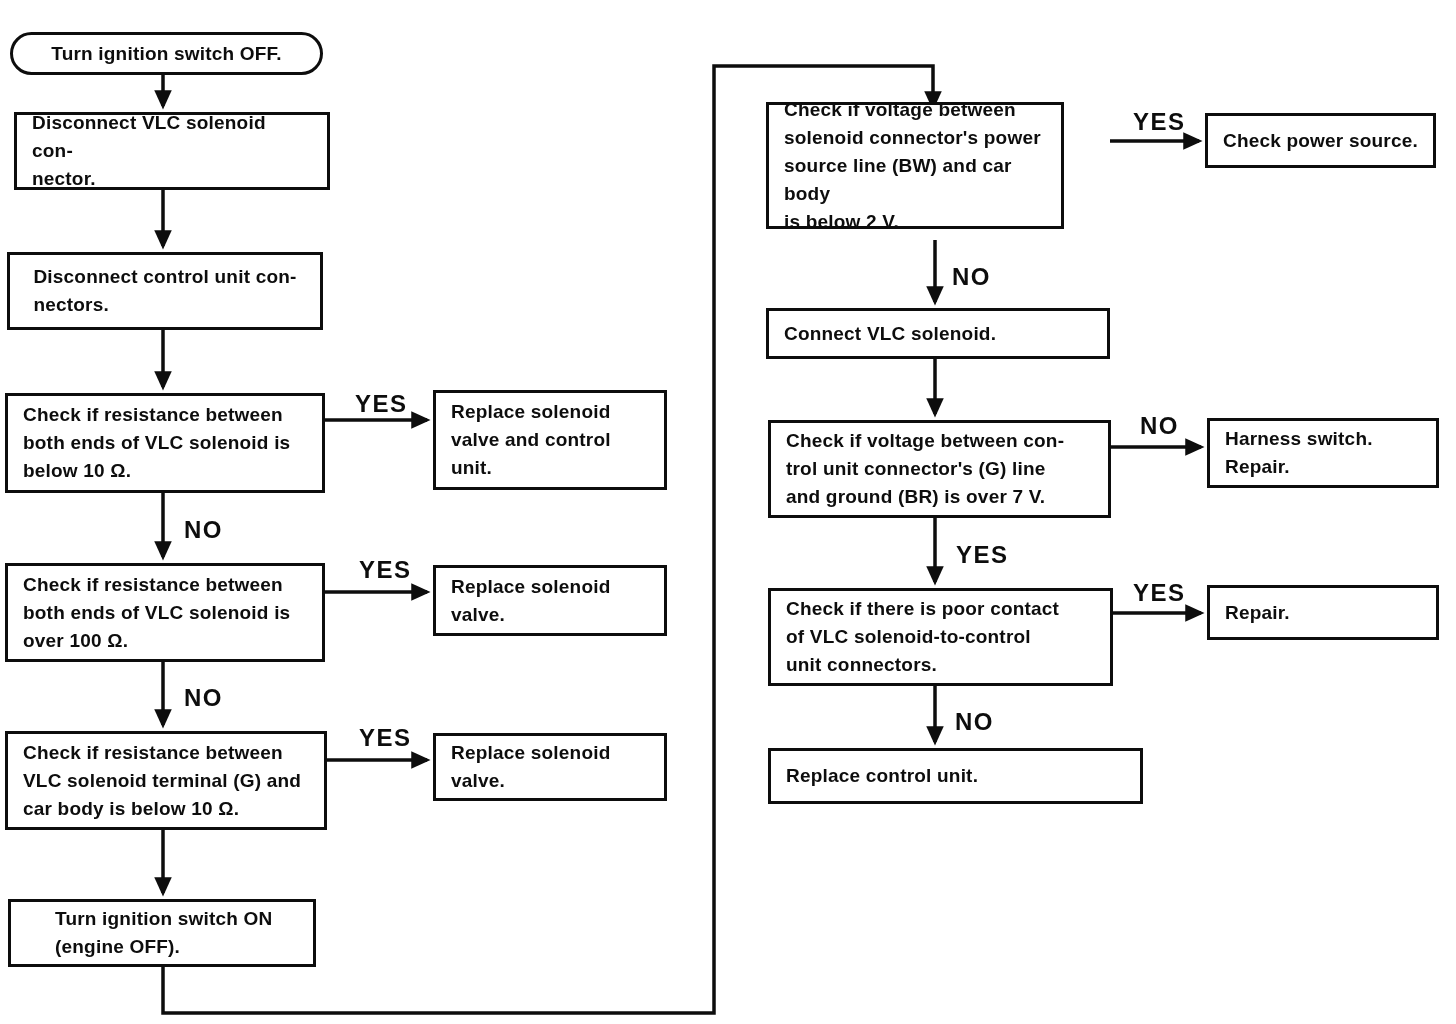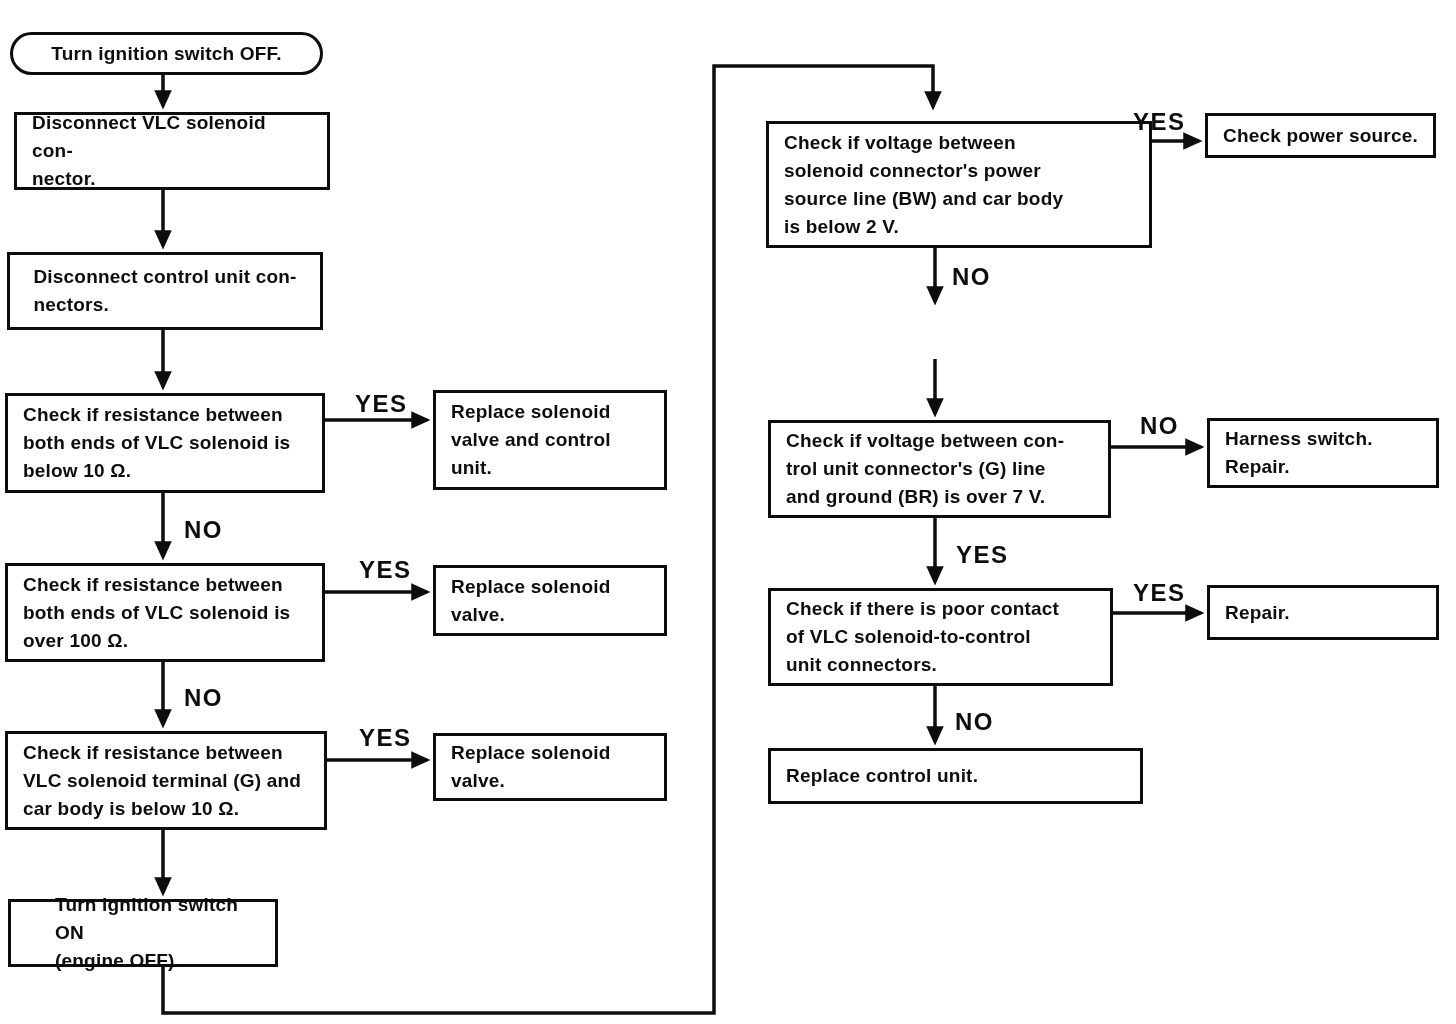--- a/index.html
+++ b/index.html
@@ -118,36 +118,39 @@
     <span class="txt">Check if resistance between
 VLC solenoid terminal (G) and
 car body is below 10 Ω.</span>
   </div>
 
   <div class="node" style="left:433px; top:733px; width:234px; height:68px;">
     <span class="txt">Replace solenoid
 valve.</span>
   </div>
 
-  <div class="node indent" style="left:8px; top:899px; width:270px; height:68px;">
+  <div class="node indent" style="left:8px; top:899px; width:308px; height:68px;">
     <span class="txt">Turn ignition switch ON
 (engine OFF).</span>
   </div>
 
-  <div class="node" style="left:766px; top:121px; width:386px; height:127px;">
+  <div class="node" style="left:766px; top:102px; width:298px; height:127px;">
     <span class="txt">Check if voltage between
 solenoid connector's power
 source line (BW) and car body
 is below 2 V.</span>
   </div>
 
-  <div class="node" style="left:1205px; top:113px; width:231px; height:45px;">
+  <div class="node" style="left:1205px; top:113px; width:231px; height:55px;">
     <span class="txt">Check power source.</span>
   </div>
 
+  <div class="node" style="left:766px; top:308px; width:344px; height:51px;">
+    <span class="txt">Connect VLC solenoid.</span>
+  </div>
 
   <div class="node" style="left:768px; top:420px; width:343px; height:98px;">
     <span class="txt">Check if voltage between con-
 trol unit connector's (G) line
 and ground (BR) is over 7 V.</span>
   </div>
 
   <div class="node" style="left:1207px; top:418px; width:232px; height:70px;">
     <span class="txt">Harness switch.
 Repair.</span>

